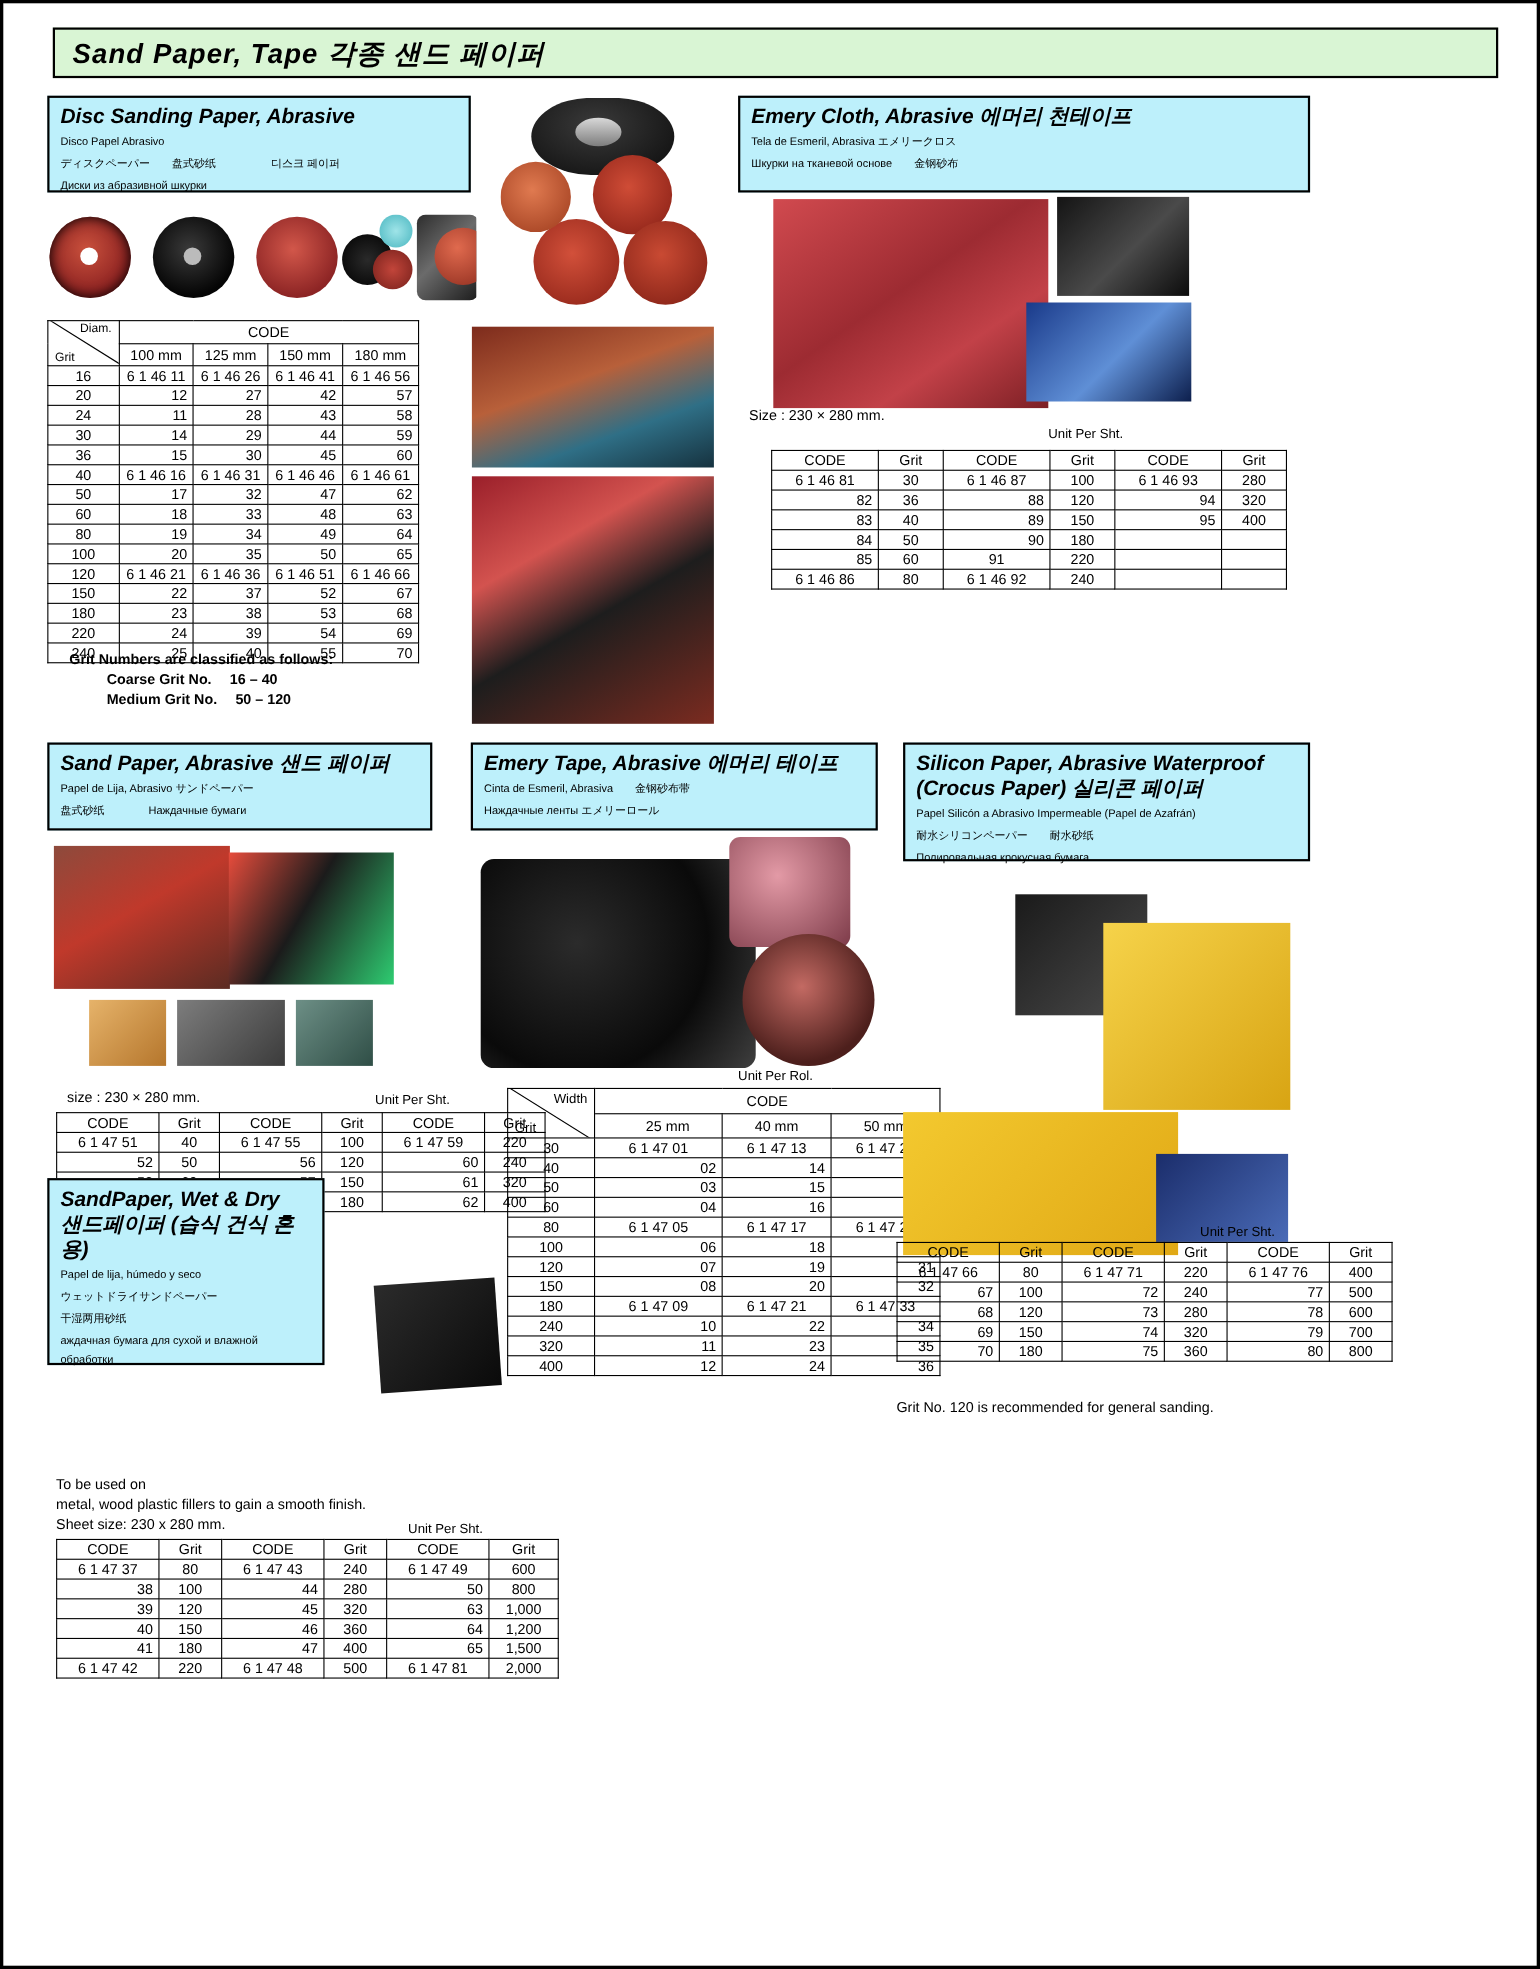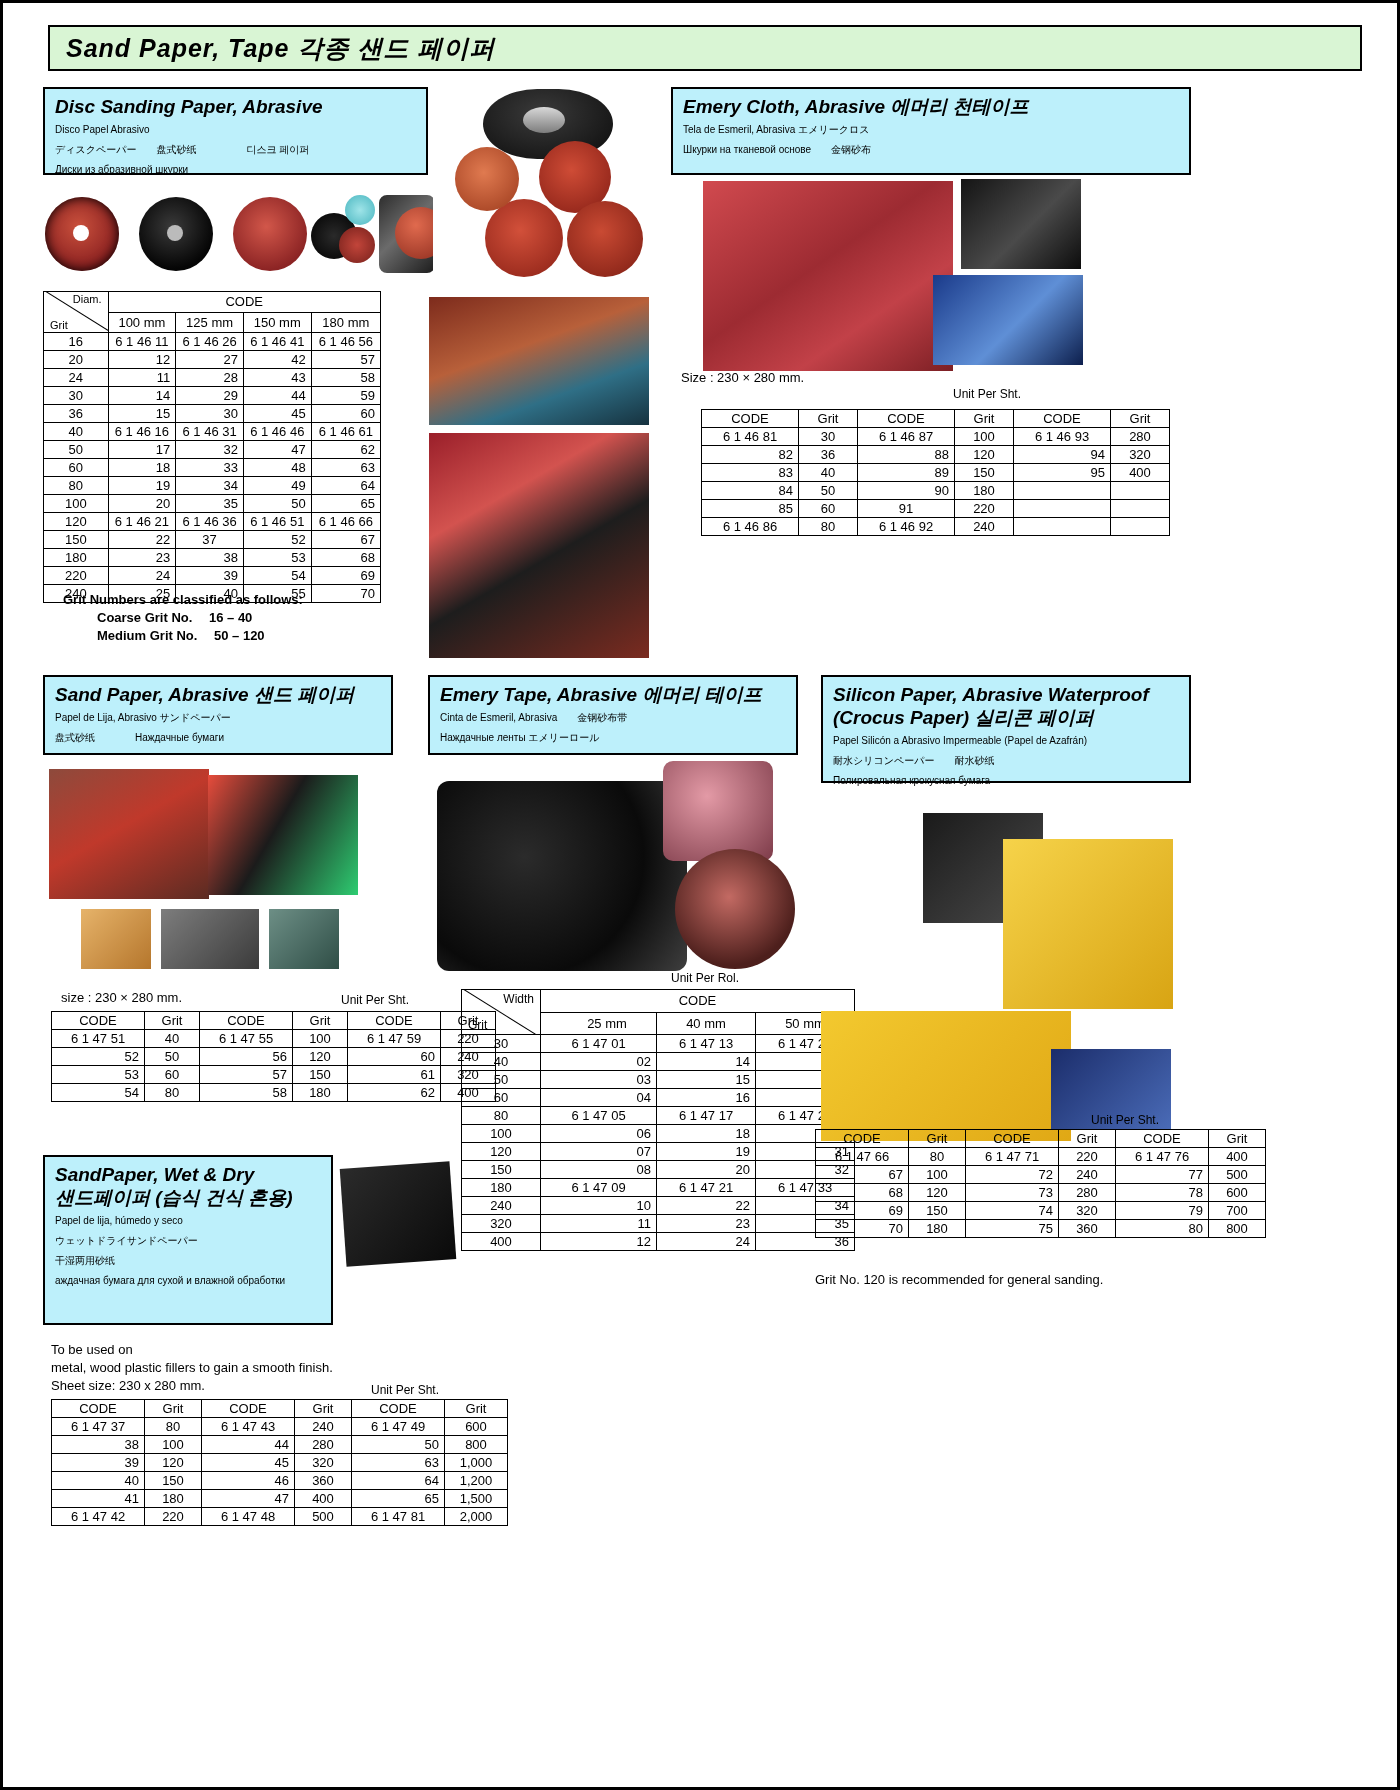--- a/index.html
+++ b/index.html
@@ -46,21 +46,21 @@
   .small{font-size:12px;}
   
   .ph{position:absolute;overflow:hidden;}
   .disc{border-radius:50%;position:absolute;}
   
   #t-disc{left:40px;top:84px;width:385px;height:88px;}
   #t-emery{left:668px;top:84px;width:520px;height:88px;}
   #t-sand{left:40px;top:672px;width:350px;height:80px;}
   #t-tape{left:425px;top:672px;width:370px;height:80px;}
   #t-sili{left:818px;top:672px;width:370px;height:108px;}
-  #t-wetdry{left:40px;top:1152px;width:290px;height:170px;}
+  #t-wetdry{left:40px;top:1068px;width:252px;height:170px;}
 </style>
 </head>
 <body>
 
 <div class="page">
 
   <div class="banner">
     <div class="t">Sand Paper, Tape  각종 샌드 페이퍼</div>
   </div>
 
@@ -191,21 +191,21 @@
       <tr>
             <td>120</td>
           <td class="bold">6 1 46 21</td>
           <td class="bold">6 1 46 36</td>
           <td class="bold">6 1 46 51</td>
           <td class="bold">6 1 46 66</td>
           </tr>
       <tr>
             <td>150</td>
           <td style="text-align:right">22</td>
-          <td style="">37</td>
+          <td style="text-align:right">37</td>
           <td style="text-align:right">52</td>
           <td style="text-align:right">67</td>
           </tr>
       <tr>
             <td>180</td>
           <td style="text-align:right">23</td>
           <td style="text-align:right">38</td>
           <td style="text-align:right">53</td>
           <td style="text-align:right">68</td>
           </tr>

